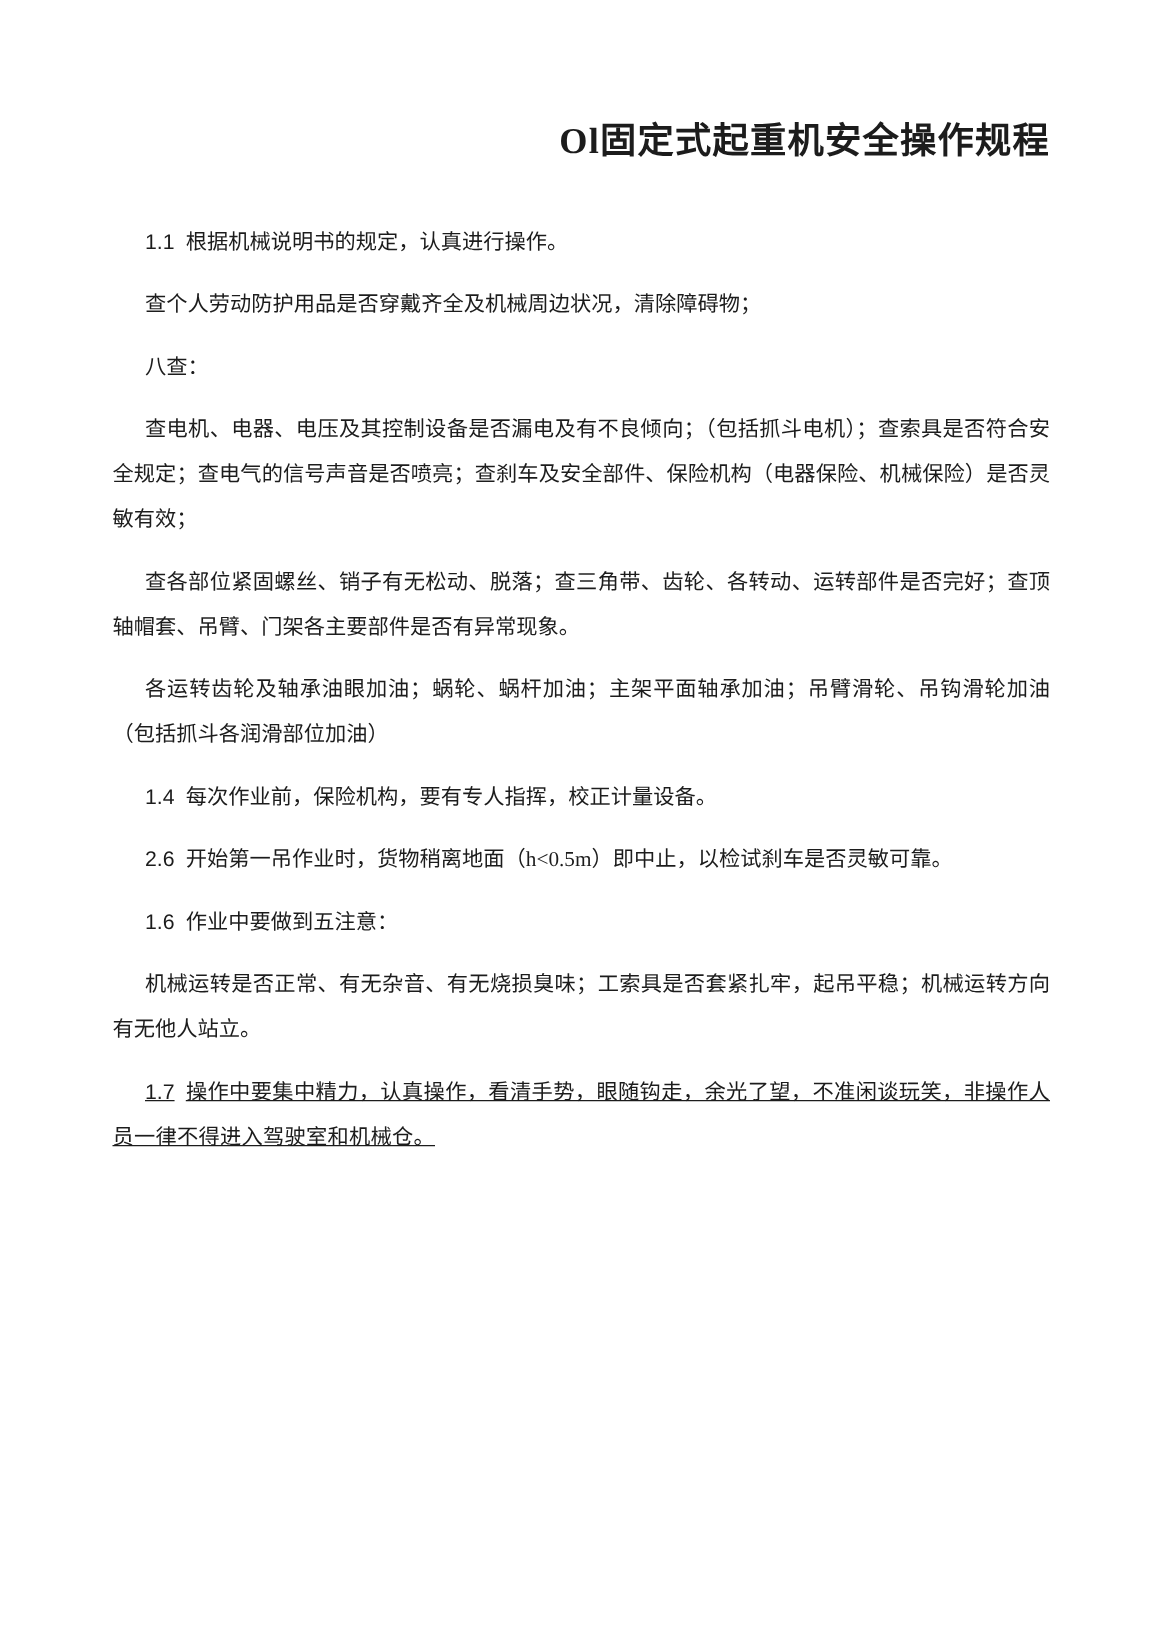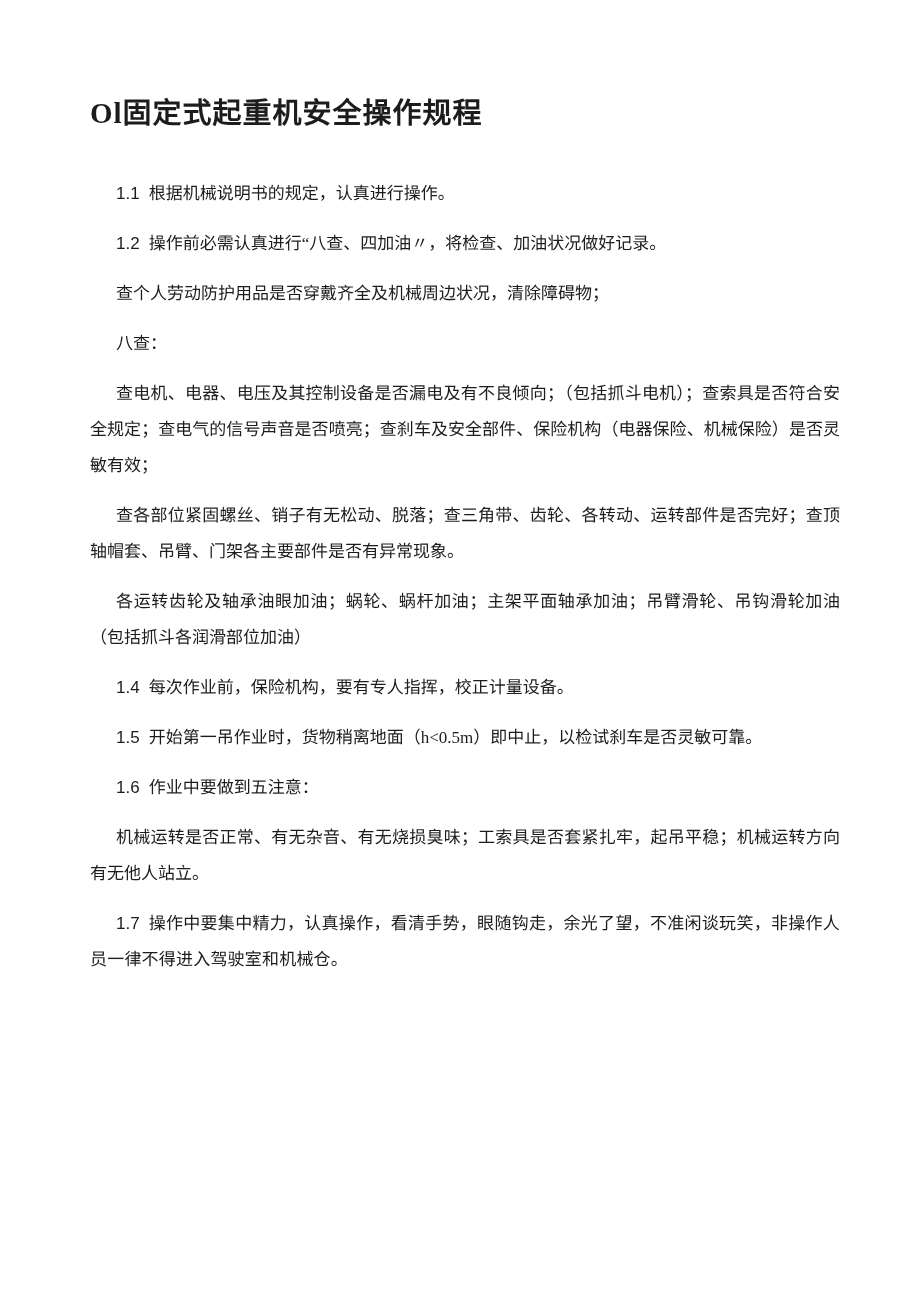--- a/index.html
+++ b/index.html
@@ -18,69 +18,68 @@
     box-sizing: border-box;
     width: 920px;
     height: 1301px;
     padding: 96px 80px 0 90px;
     background: #ffffff;
   }
   .doc-title {
     font-size: 29px;
     line-height: 34px;
     font-weight: 700;
-    text-align: left;
+    text-align: right;
     margin: 0 0 46px 0;
     letter-spacing: 1px;
   }
   p.para {
     font-size: 17px;
     line-height: 36px;
     margin: 0 0 14px 0;
     text-indent: 26px;
     text-align: justify;
     word-break: normal;
   }
   p.para .num {
     font-family: "Liberation Sans", "DejaVu Sans", sans-serif;
     letter-spacing: 0;
   }
   p.para .num:not(:empty) {
     margin-right: 9px;
     margin-top: 15px;
   }
   
-  p.para.ls02 { letter-spacing: 0.2px; }
+  p.para.ls02 { letter-spacing: 0.2px; text-decoration: underline; }
 </style>
 </head>
 <body>
 
 <div class="page">
 
   <h1 class="doc-title">Ol固定式起重机安全操作规程</h1>
 
   <p class="para"><span class="num">1.1</span><span>根据机械说明书的规定，认真进行操作。</span></p>
 
-  <p class="para"><span class="num">1.2</span><span>操作前必需认真进行“八查、四加油〃，将检查、加油状况做好记录。</span></p>
 
   <p class="para"><span class="num"></span><span>查个人劳动防护用品是否穿戴齐全及机械周边状况，清除障碍物；</span></p>
 
   <p class="para"><span class="num"></span><span>八查：</span></p>
 
   <p class="para"><span class="num"></span><span>查电机、电器、电压及其控制设备是否漏电及有不良倾向；（包括抓斗电机）；查索具是否符合安全规定；查电气的信号声音是否喷亮；查刹车及安全部件、保险机构（电器保险、机械保险）是否灵敏有效；</span></p>
 
   <p class="para"><span class="num"></span><span>查各部位紧固螺丝、销子有无松动、脱落；查三角带、齿轮、各转动、运转部件是否完好；查顶轴帽套、吊臂、门架各主要部件是否有异常现象。</span></p>
 
 
   <p class="para"><span class="num"></span><span>各运转齿轮及轴承油眼加油；蜗轮、蜗杆加油；主架平面轴承加油；吊臂滑轮、吊钩滑轮加油（包括抓斗各润滑部位加油）</span></p>
 
 
   <p class="para"><span class="num">1.4</span><span>每次作业前，保险机构，要有专人指挥，校正计量设备。</span></p>
 
-  <p class="para"><span class="num">1.5</span><span>开始第一吊作业时，货物稍离地面（h&lt;0.5m）即中止，以检试刹车是否灵敏可靠。</span></p>
+  <p class="para"><span class="num">2.6</span><span>开始第一吊作业时，货物稍离地面（h&lt;0.5m）即中止，以检试刹车是否灵敏可靠。</span></p>
 
   <p class="para"><span class="num">1.6</span><span>作业中要做到五注意：</span></p>
 
 
   <p class="para"><span class="num"></span><span>机械运转是否正常、有无杂音、有无烧损臭味；工索具是否套紧扎牢，起吊平稳；机械运转方向有无他人站立。</span></p>
 
   <p class="para ls02"><span class="num">1.7</span><span>操作中要集中精力，认真操作，看清手势，眼随钩走，余光了望，不准闲谈玩笑，非操作人员一律不得进入驾驶室和机械仓。</span></p>
 
 
 </div>

